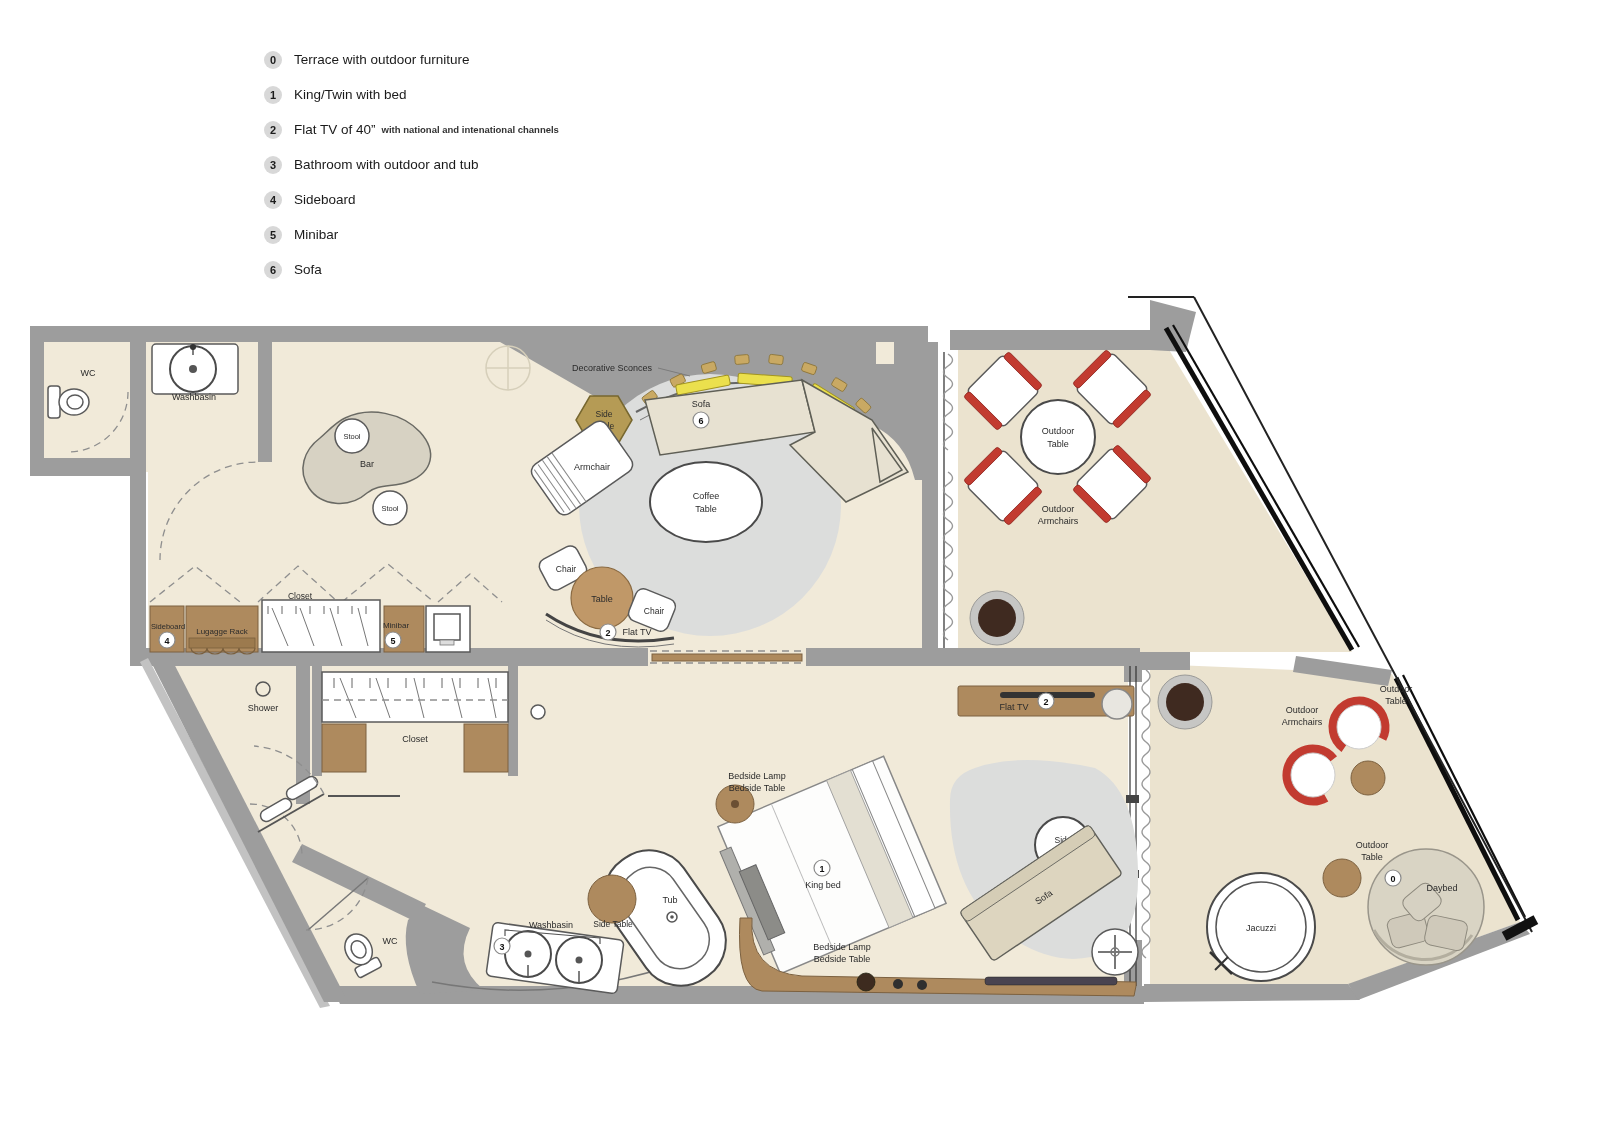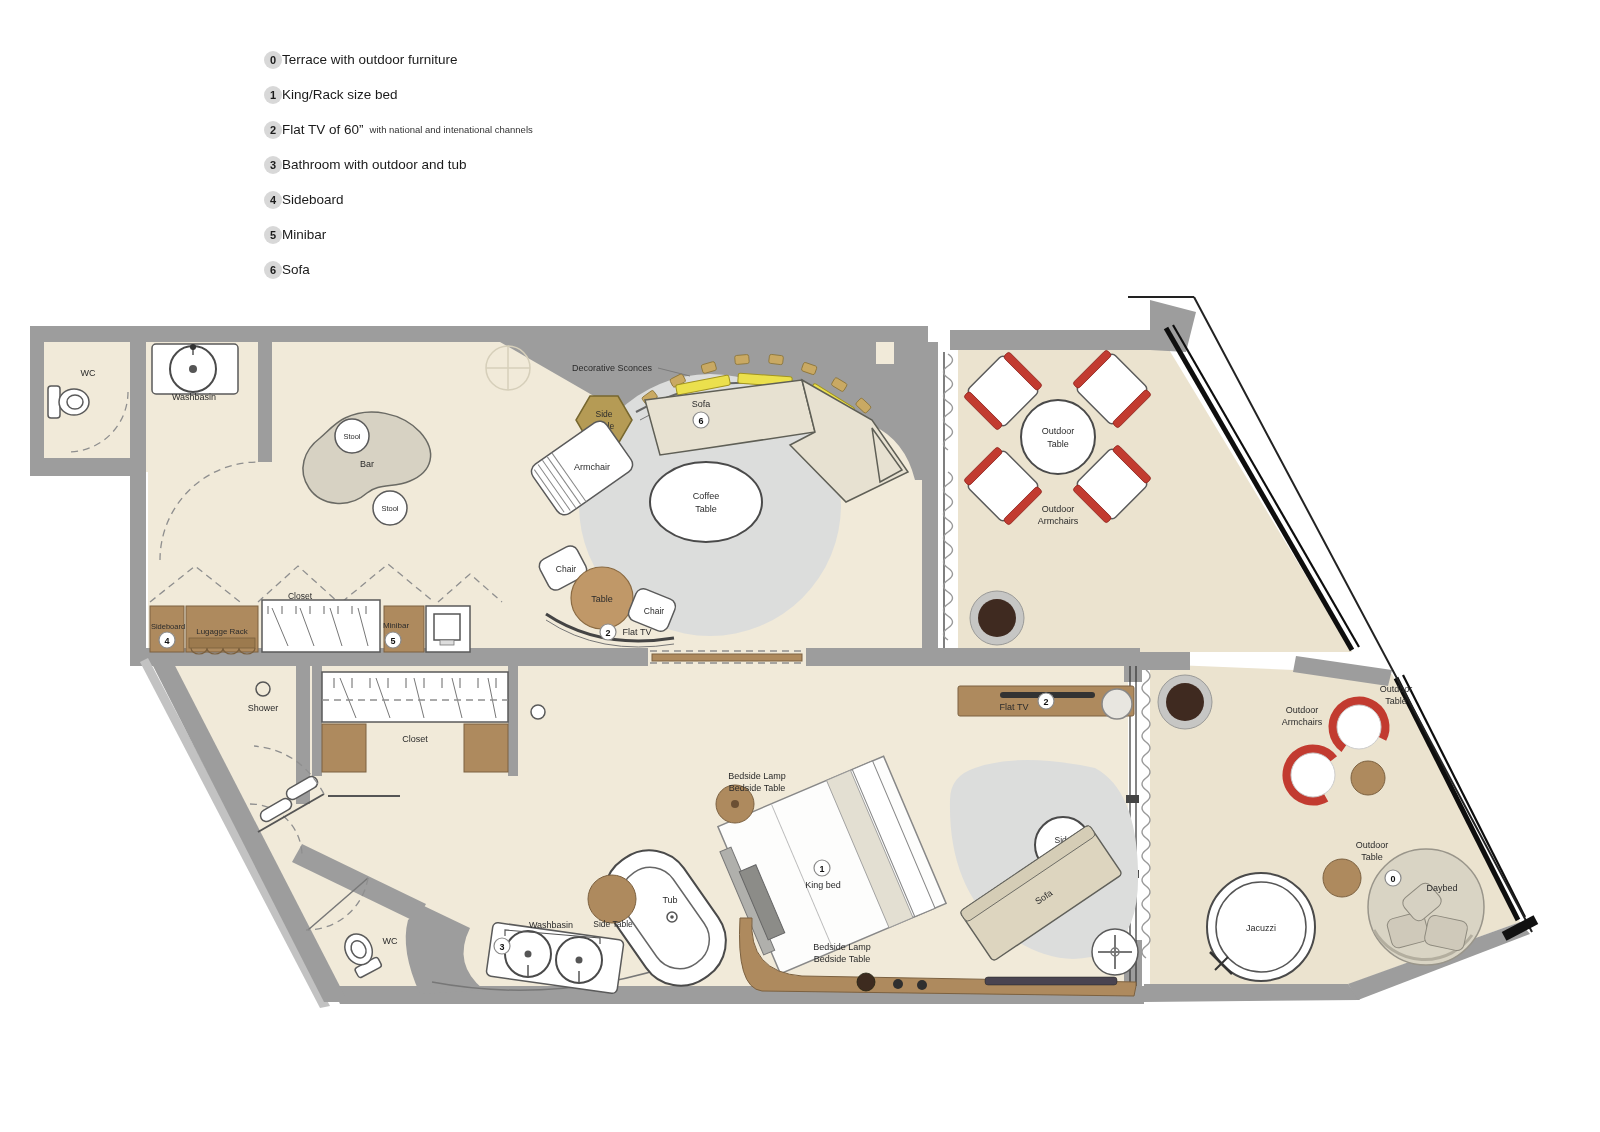--- a/index.html
+++ b/index.html
@@ -3,22 +3,22 @@
 <meta charset="utf-8">
 <style>
   html,body{margin:0;padding:0;background:#fff;}
   .stage{position:relative;width:1600px;height:1132px;background:#fff;overflow:hidden;
          font-family:"Liberation Sans",sans-serif;}
   
   .legend{position:absolute;left:264px;top:50px;display:flex;flex-direction:column;gap:16px;}
   .legend-row{display:flex;align-items:center;height:19px;}
   .legend-badge{width:18px;height:18px;border-radius:50%;background:#d8d8d8;color:#1c1c1c;
     font-size:11px;font-weight:bold;display:flex;align-items:center;justify-content:center;flex:0 0 18px;}
-  .legend-label{font-size:13.5px;color:#1a1a1a;white-space:nowrap;}
-  .legend-suffix{margin-left:6px;font-size:9.5px;color:#333;white-space:nowrap;}
+  .legend-label{margin-left:12px;font-size:13.5px;color:#1a1a1a;white-space:nowrap;}
+  .legend-suffix{margin-left:6px;font-size:9.5px;color:#333;white-space:nowrap;font-weight:bold;}
   
   svg{position:absolute;left:0;top:0;}
   .wall{fill:var(--wall,#9d9d9d);}
   .wallL{fill:#c2c2c2;}
   .floor{fill:var(--floor,#f1ead9);}
   .terr{fill:var(--terr,#ebe3cf);}
   .wh{fill:#fff;stroke:#5a5a5a;stroke-width:1.5;}
   .whT{fill:#fff;stroke:#4a4a4a;stroke-width:2;}
   .wood{fill:var(--wood,#ae8a5e);stroke:#7c6140;stroke-width:1;}
   .wood2{fill:#c09868;stroke:#8a6a42;stroke-width:1.2;}
@@ -41,26 +41,26 @@
 <div class="stage">
 
   <div class="legend">
     <div class="legend-row">
       <span class="legend-badge">0</span>
       <span class="legend-label">Terrace with outdoor furniture</span>
       <span class="legend-suffix"></span>
     </div>
     <div class="legend-row">
       <span class="legend-badge">1</span>
-      <span class="legend-label">King/Rack size bed</span>
+      <span class="legend-label">King/Twin with bed</span>
       <span class="legend-suffix"></span>
     </div>
     <div class="legend-row">
       <span class="legend-badge">2</span>
-      <span class="legend-label">Flat TV of 60”</span>
+      <span class="legend-label">Flat TV of 40”</span>
       <span class="legend-suffix">with national and intenational channels</span>
     </div>
     <div class="legend-row">
       <span class="legend-badge">3</span>
       <span class="legend-label">Bathroom with outdoor and tub</span>
       <span class="legend-suffix"></span>
     </div>
     <div class="legend-row">
       <span class="legend-badge">4</span>
       <span class="legend-label">Sideboard</span>

